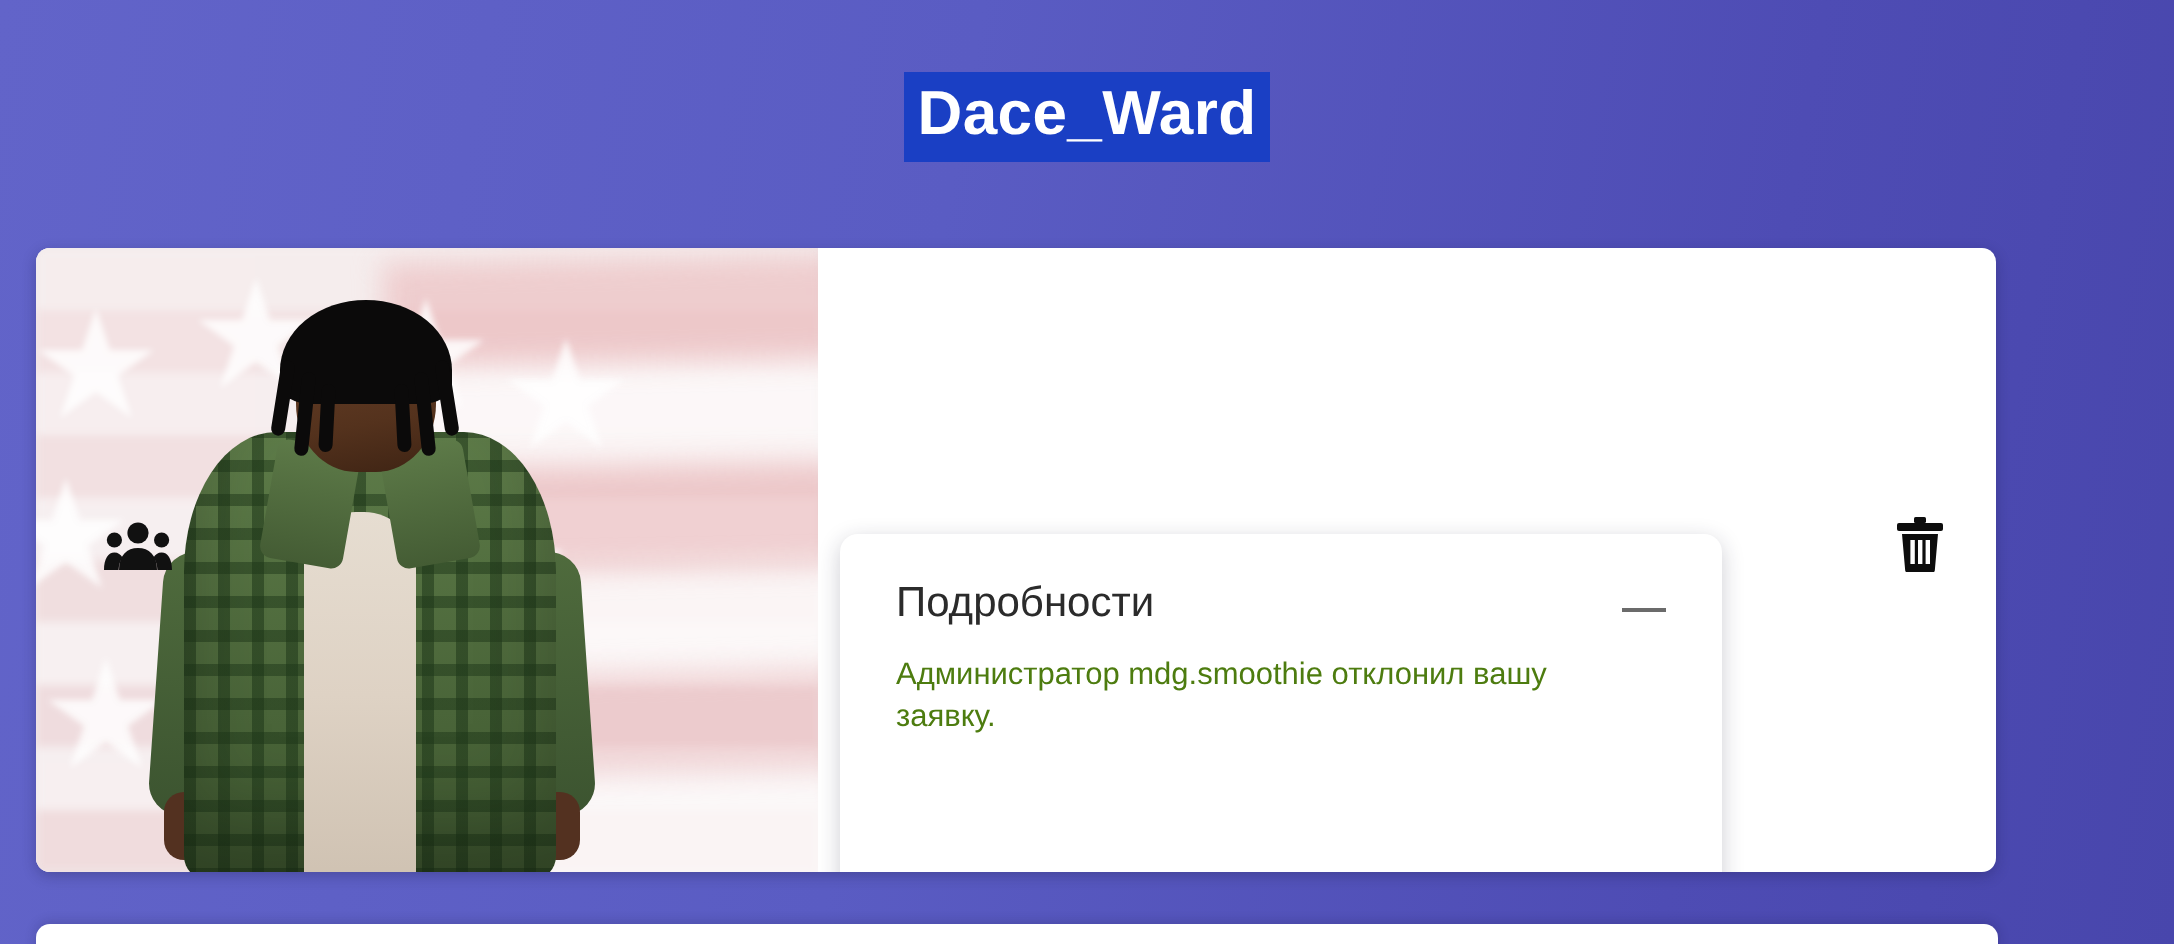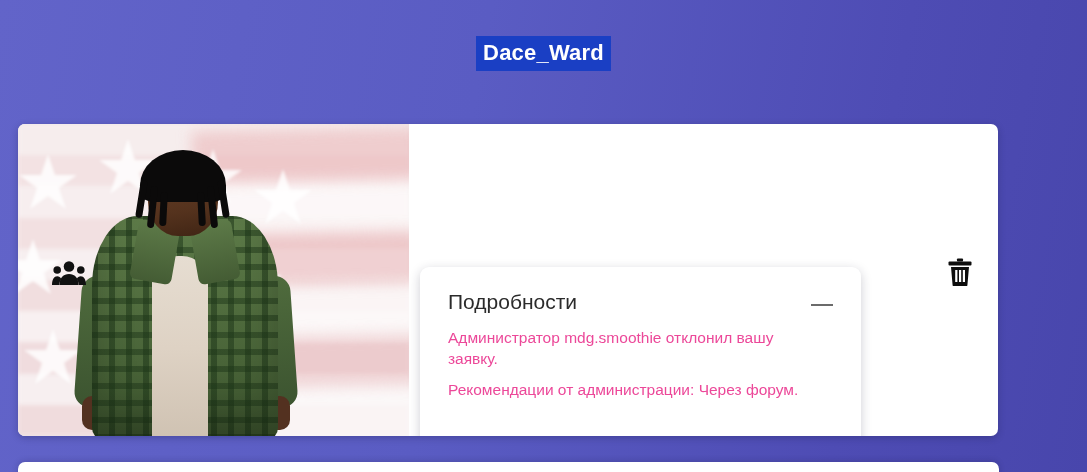--- a/index.html
+++ b/index.html
@@ -19,21 +19,21 @@
 
   
   .page-title-wrap {
     width: 100%;
     text-align: center;
     padding-top: 36px;
     height: 90px;
   }
   .page-title {
     display: inline-block;
-    font-size: 22px;
+    font-size: 31px;
     font-weight: bold;
     color: #ffffff;
     background: #1a3fc4;
     padding: 5px 7px 7px 7px;
     line-height: 1.05;
     letter-spacing: 0.2px;
   }
 
   
   .app-card {
@@ -249,21 +249,21 @@
     content: "";
     position: absolute;
     left: 2px;
     top: 9px;
     width: 22px;
     height: 2px;
     background: #6b6b6b;
   }
   .details-body p {
     font-size: 15.5px;
-    color: #ec4899;
+    color: #4d7c0f;
     line-height: 1.38;
     margin-bottom: 9px;
     max-width: 372px;
   }
   .details-body p:last-child { margin-bottom: 0; }
 
   
   .next-card {
     position: absolute;
     left: 18px;
@@ -344,20 +344,19 @@
   </svg>
 
   <div class="details-panel">
     <div class="details-head">
       <div class="details-title">Подробности</div>
       <div class="collapse-btn"></div>
     </div>
 
     <div class="details-body">
       <p>Администратор mdg.smoothie отклонил вашу заявку.</p>
-      <p>Рекомендации от администрации: Через форум.</p>
 
     </div>
 
   </div>
 </div>
 
 <div class="next-card"></div>
 
 </body></html>

